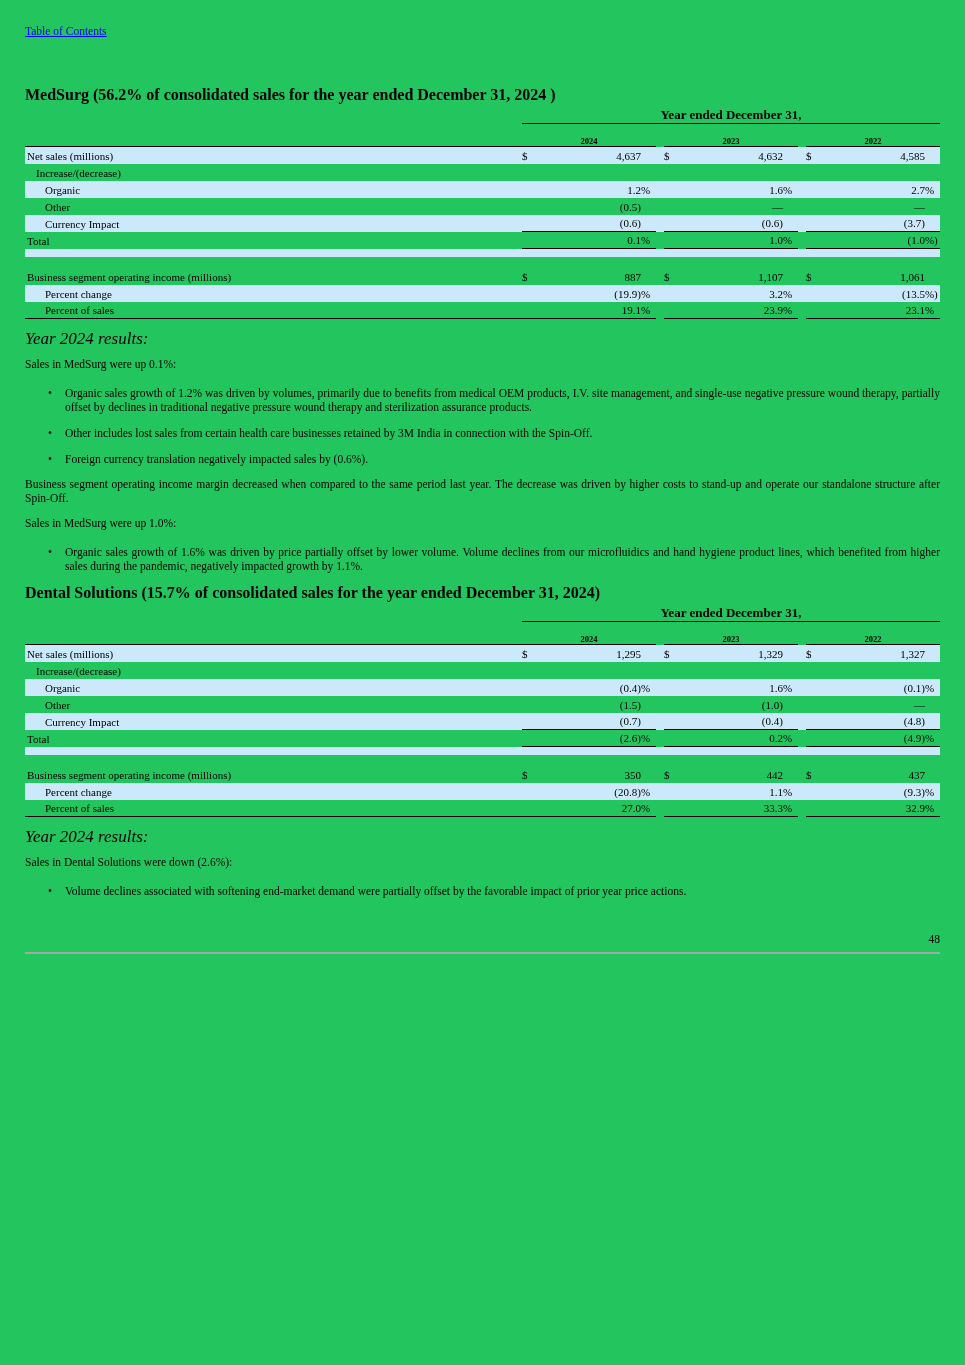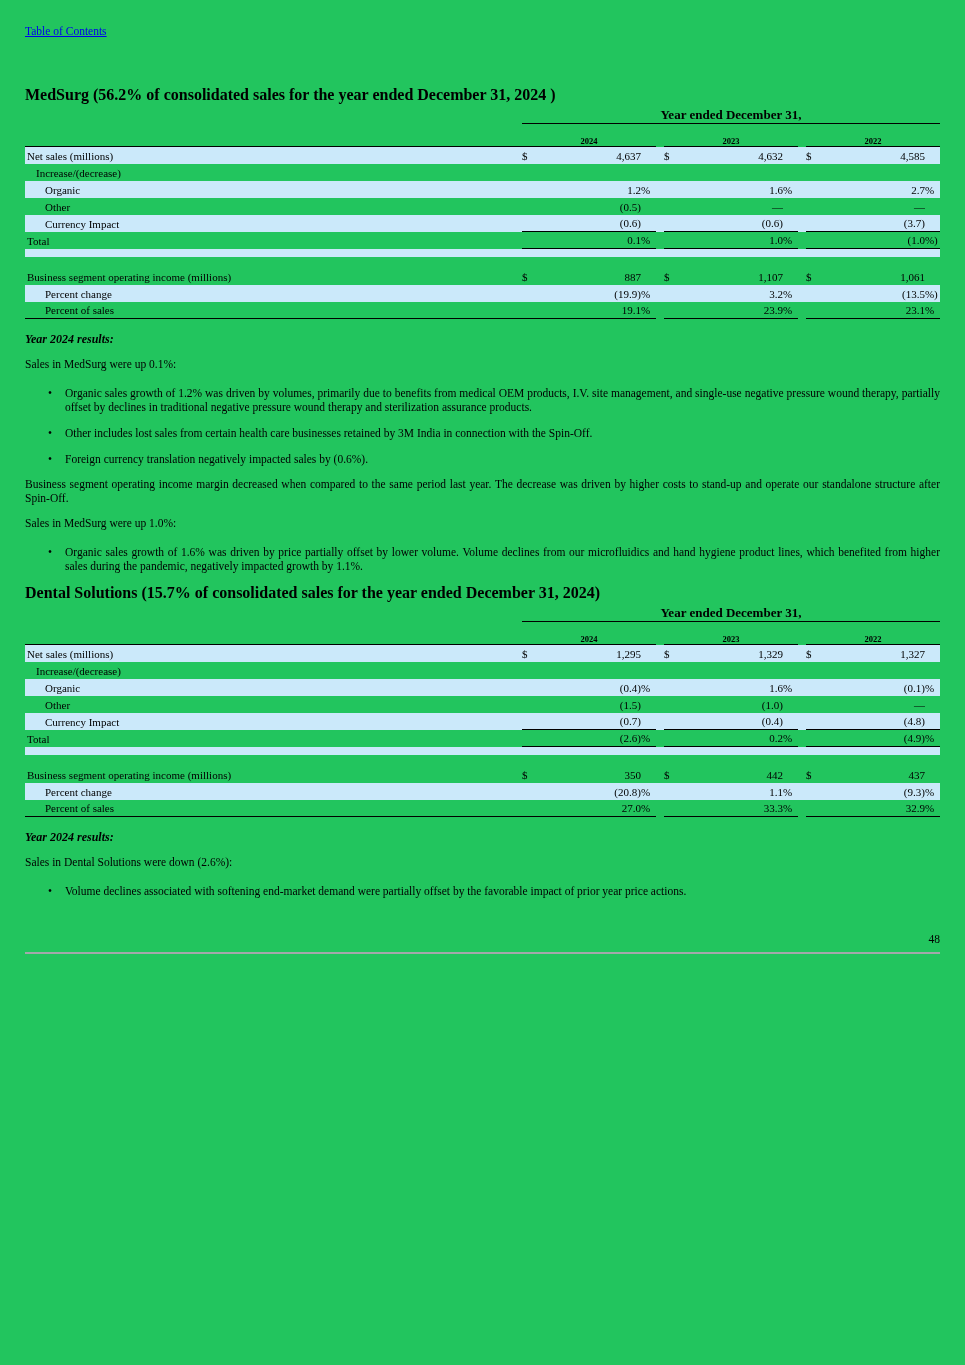--- a/index.html
+++ b/index.html
@@ -66,24 +66,24 @@
   td.cur  { text-align: left; padding-left: 3px; }
   td.val  { text-align: right; }
   td.pct  { text-align: left; padding-left: 3px; }
   tr.datarow td.rb { border-bottom: 1px solid #000; }
   tr.datarow td.bb { border-bottom: 1px solid #000; }
   tr.sprow td { height: 8px; padding: 0; }
   tr.sprow + tr.datarow td { height: 28px; }
 
   .blocks { font-size: 11.5px; line-height: 14px; }
   .subheading {
-    font-weight: bold;
+    font-weight: normal;
     font-style: italic;
     margin: 13px 0 0 0;
-    font-size: 12px;
+    font-size: 17px;
   }
   .para { margin: 11px 0 0 0; text-align: justify; }
   .bullet { display: flex; margin: 15px 0 0 0; }
   .bullet + .bullet { margin-top: 12px; }
   .bullet .marker {
     flex: 0 0 17px;
     margin-left: 23px;
     font-size: 11.5px;
   }
   .bullet .btext { flex: 1 1 auto; text-align: justify; }

